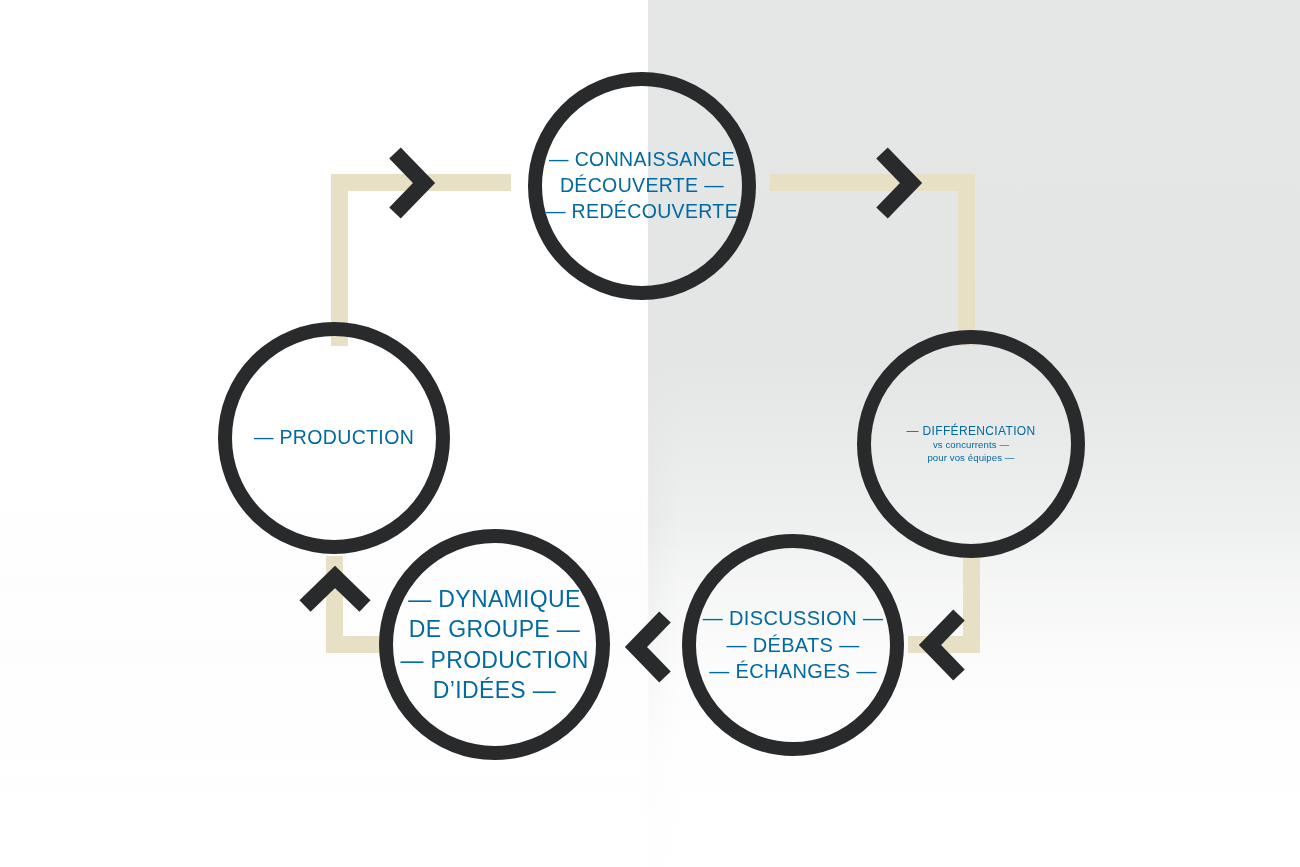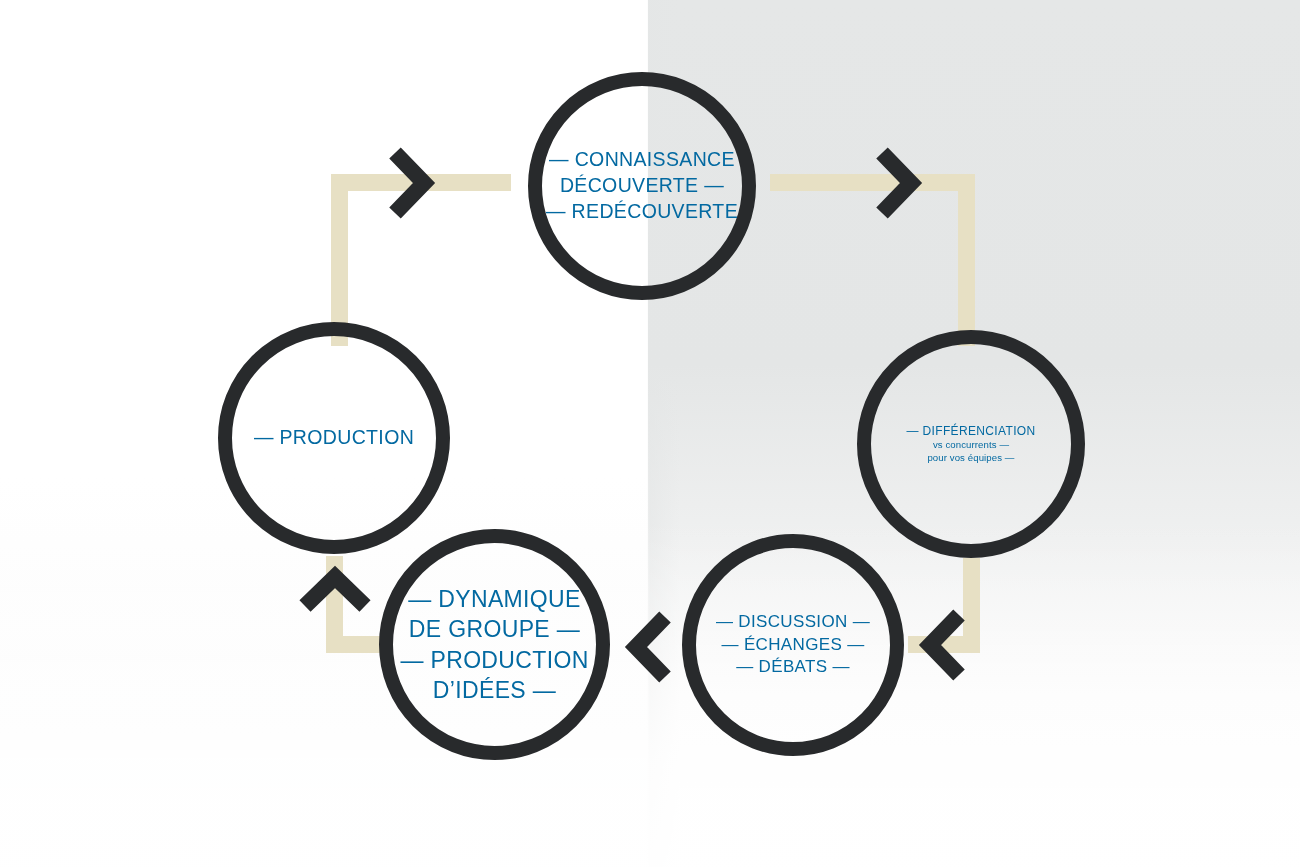--- a/index.html
+++ b/index.html
@@ -56,21 +56,21 @@
   .node .txt .ln{display:block;white-space:nowrap;}
   .node .txt .lc{display:block;white-space:nowrap;font-size:.80em;letter-spacing:.1px;}
 
   #node-top{left:528px;top:72px;width:228px;height:228px;}
   #node-top .txt{font-size:19.5px;}
 
   #node-right{left:857px;top:330px;width:228px;height:228px;}
   #node-right .txt{font-size:12px;line-height:1.30;}
 
   #node-bottomright{left:682px;top:534px;width:222px;height:222px;}
-  #node-bottomright .txt{font-size:17px;}
+  #node-bottomright .txt{font-size:20px;}
 
   #node-bottomleft{left:379px;top:529px;width:231px;height:231px;}
   #node-bottomleft .txt{font-size:23px;}
 
   #node-left{left:218px;top:322px;width:232px;height:232px;}
   #node-left .txt{font-size:19.5px;}
 </style>
 </head>
 <body>
 
@@ -142,22 +142,22 @@
     <div class="txt">
       <span class="ln">— DIFFÉRENCIATION</span>
       <span class="lc">vs concurrents —</span>
       <span class="lc">pour vos équipes —</span>
     </div>
   </div>
 
   <div class="node" id="node-bottomright">
     <div class="txt">
       <span class="ln">— DISCUSSION —</span>
+      <span class="ln">— DÉBATS —</span>
       <span class="ln">— ÉCHANGES —</span>
-      <span class="ln">— DÉBATS —</span>
     </div>
   </div>
 
   <div class="node" id="node-bottomleft">
     <div class="txt">
       <span class="ln">— DYNAMIQUE</span>
       <span class="ln">DE GROUPE —</span>
       <span class="ln">— PRODUCTION</span>
       <span class="ln">D’IDÉES —</span>
     </div>

